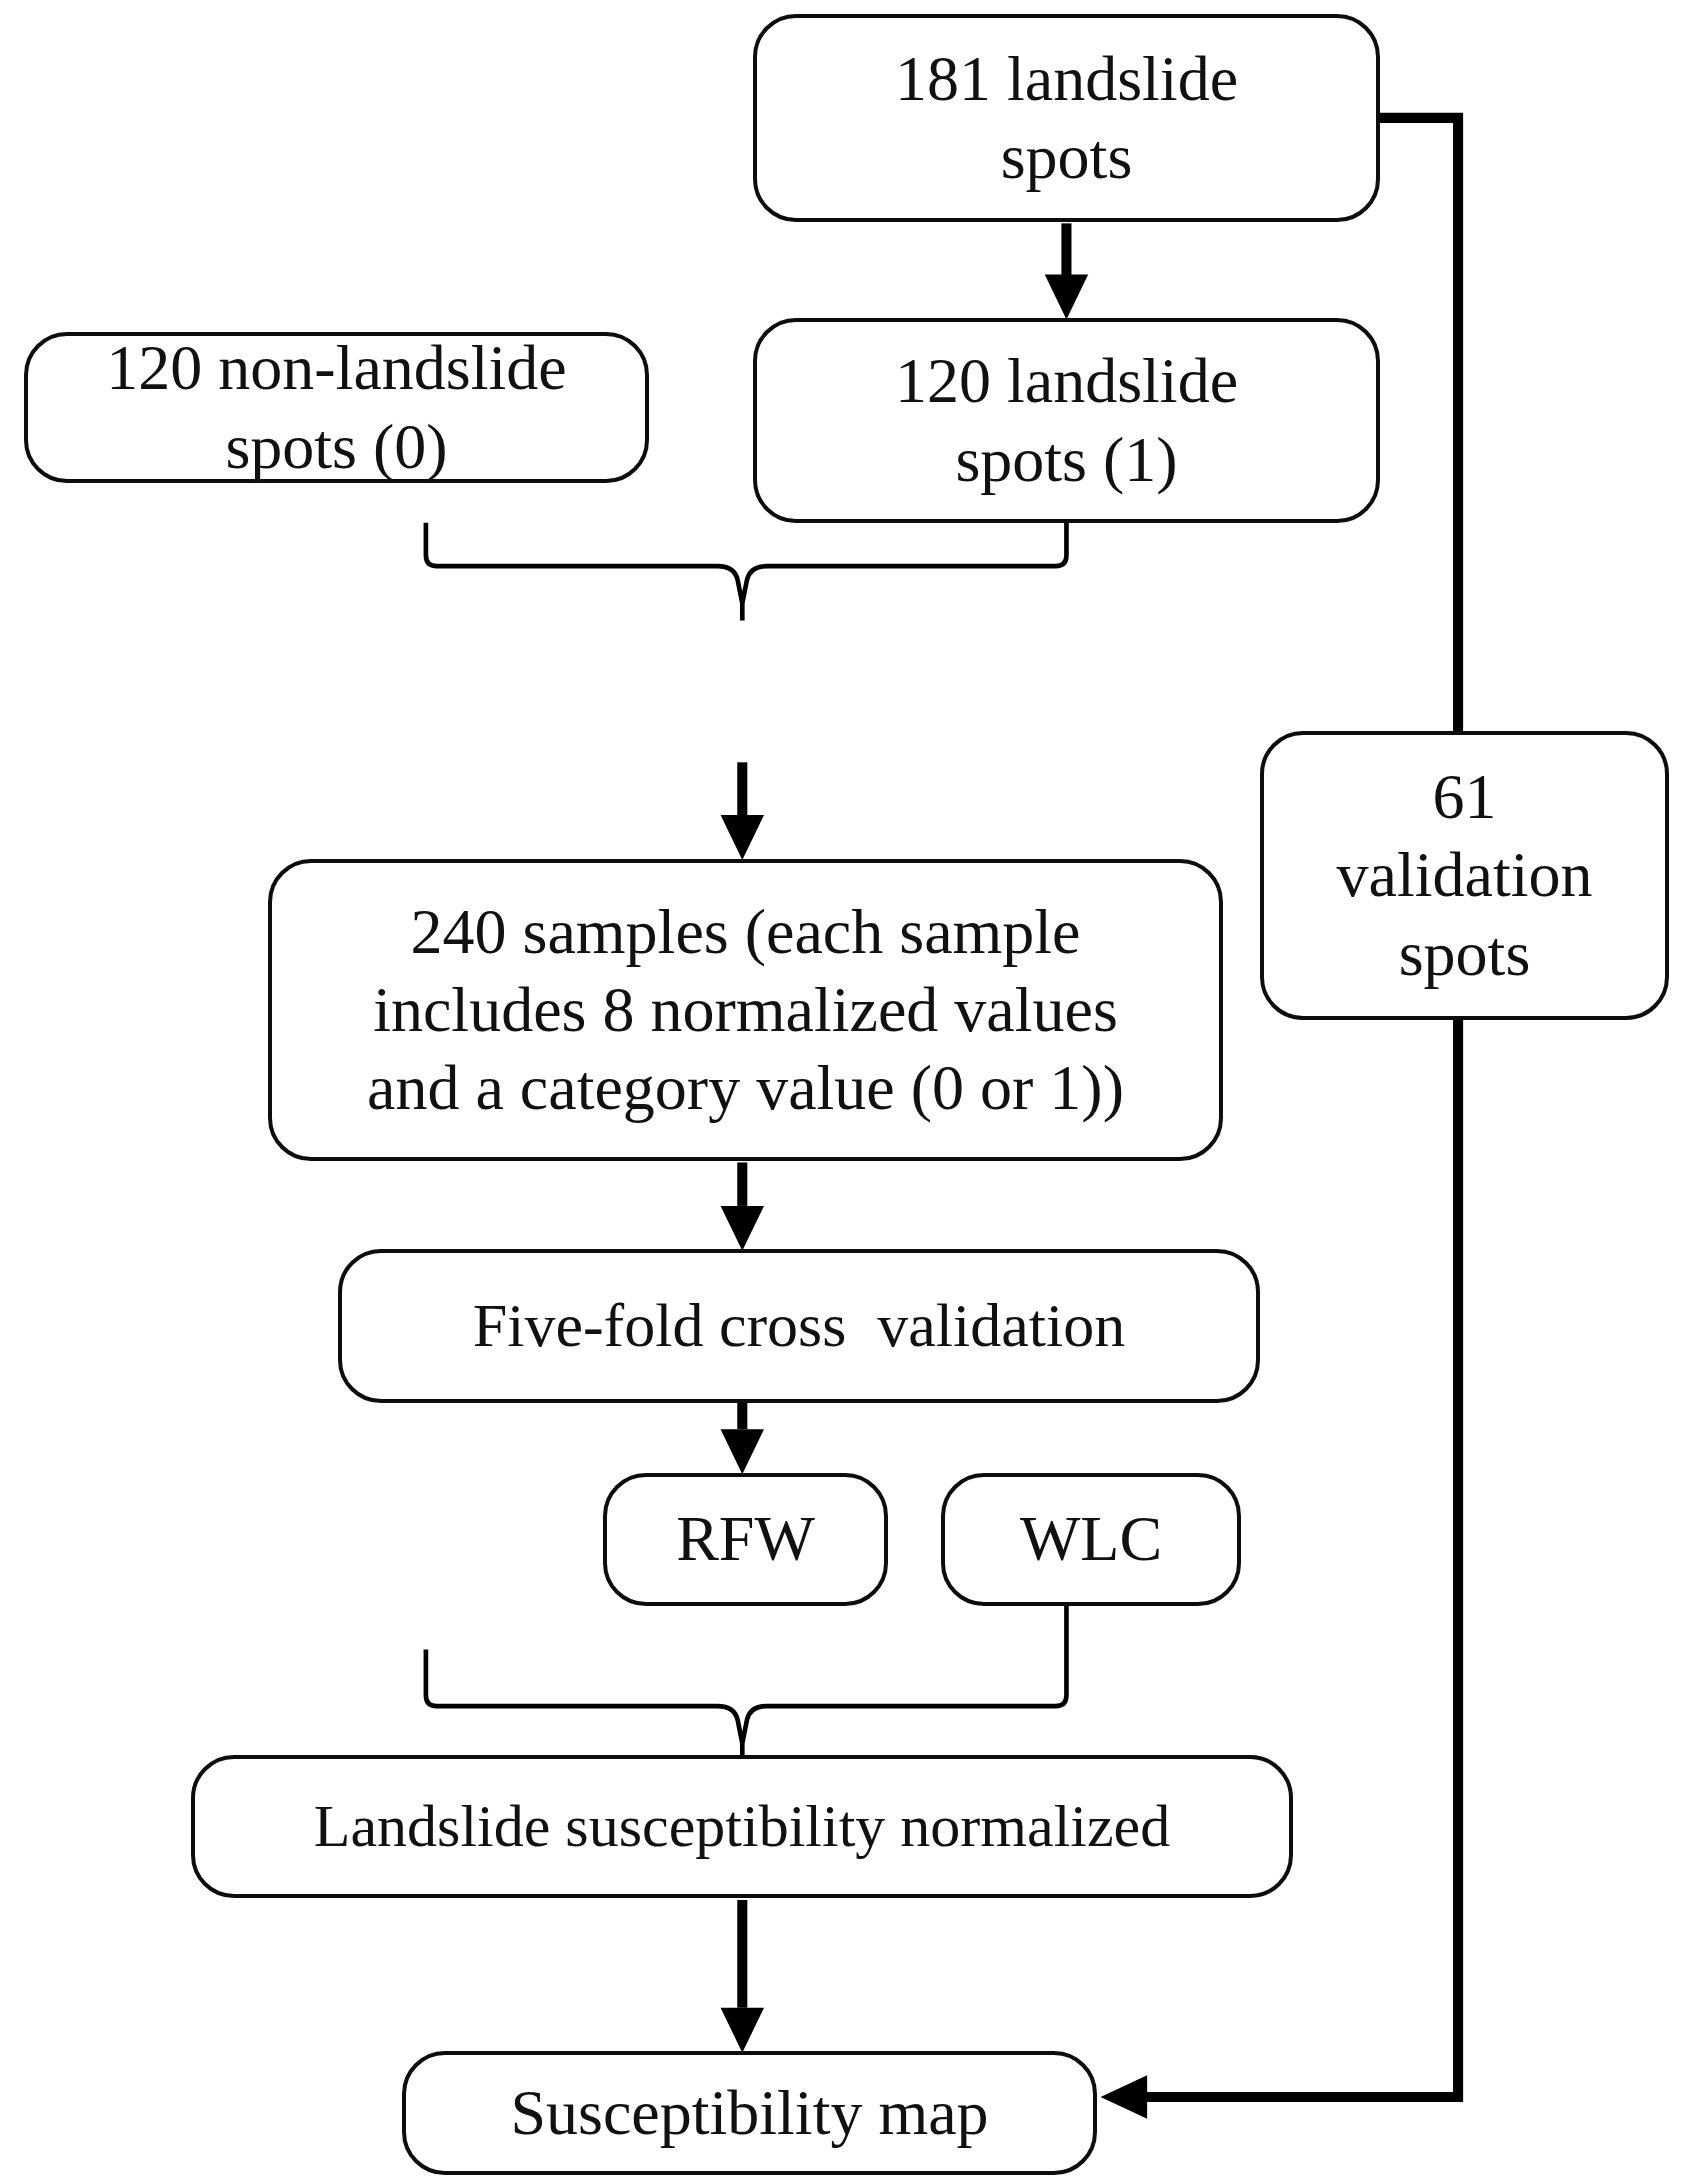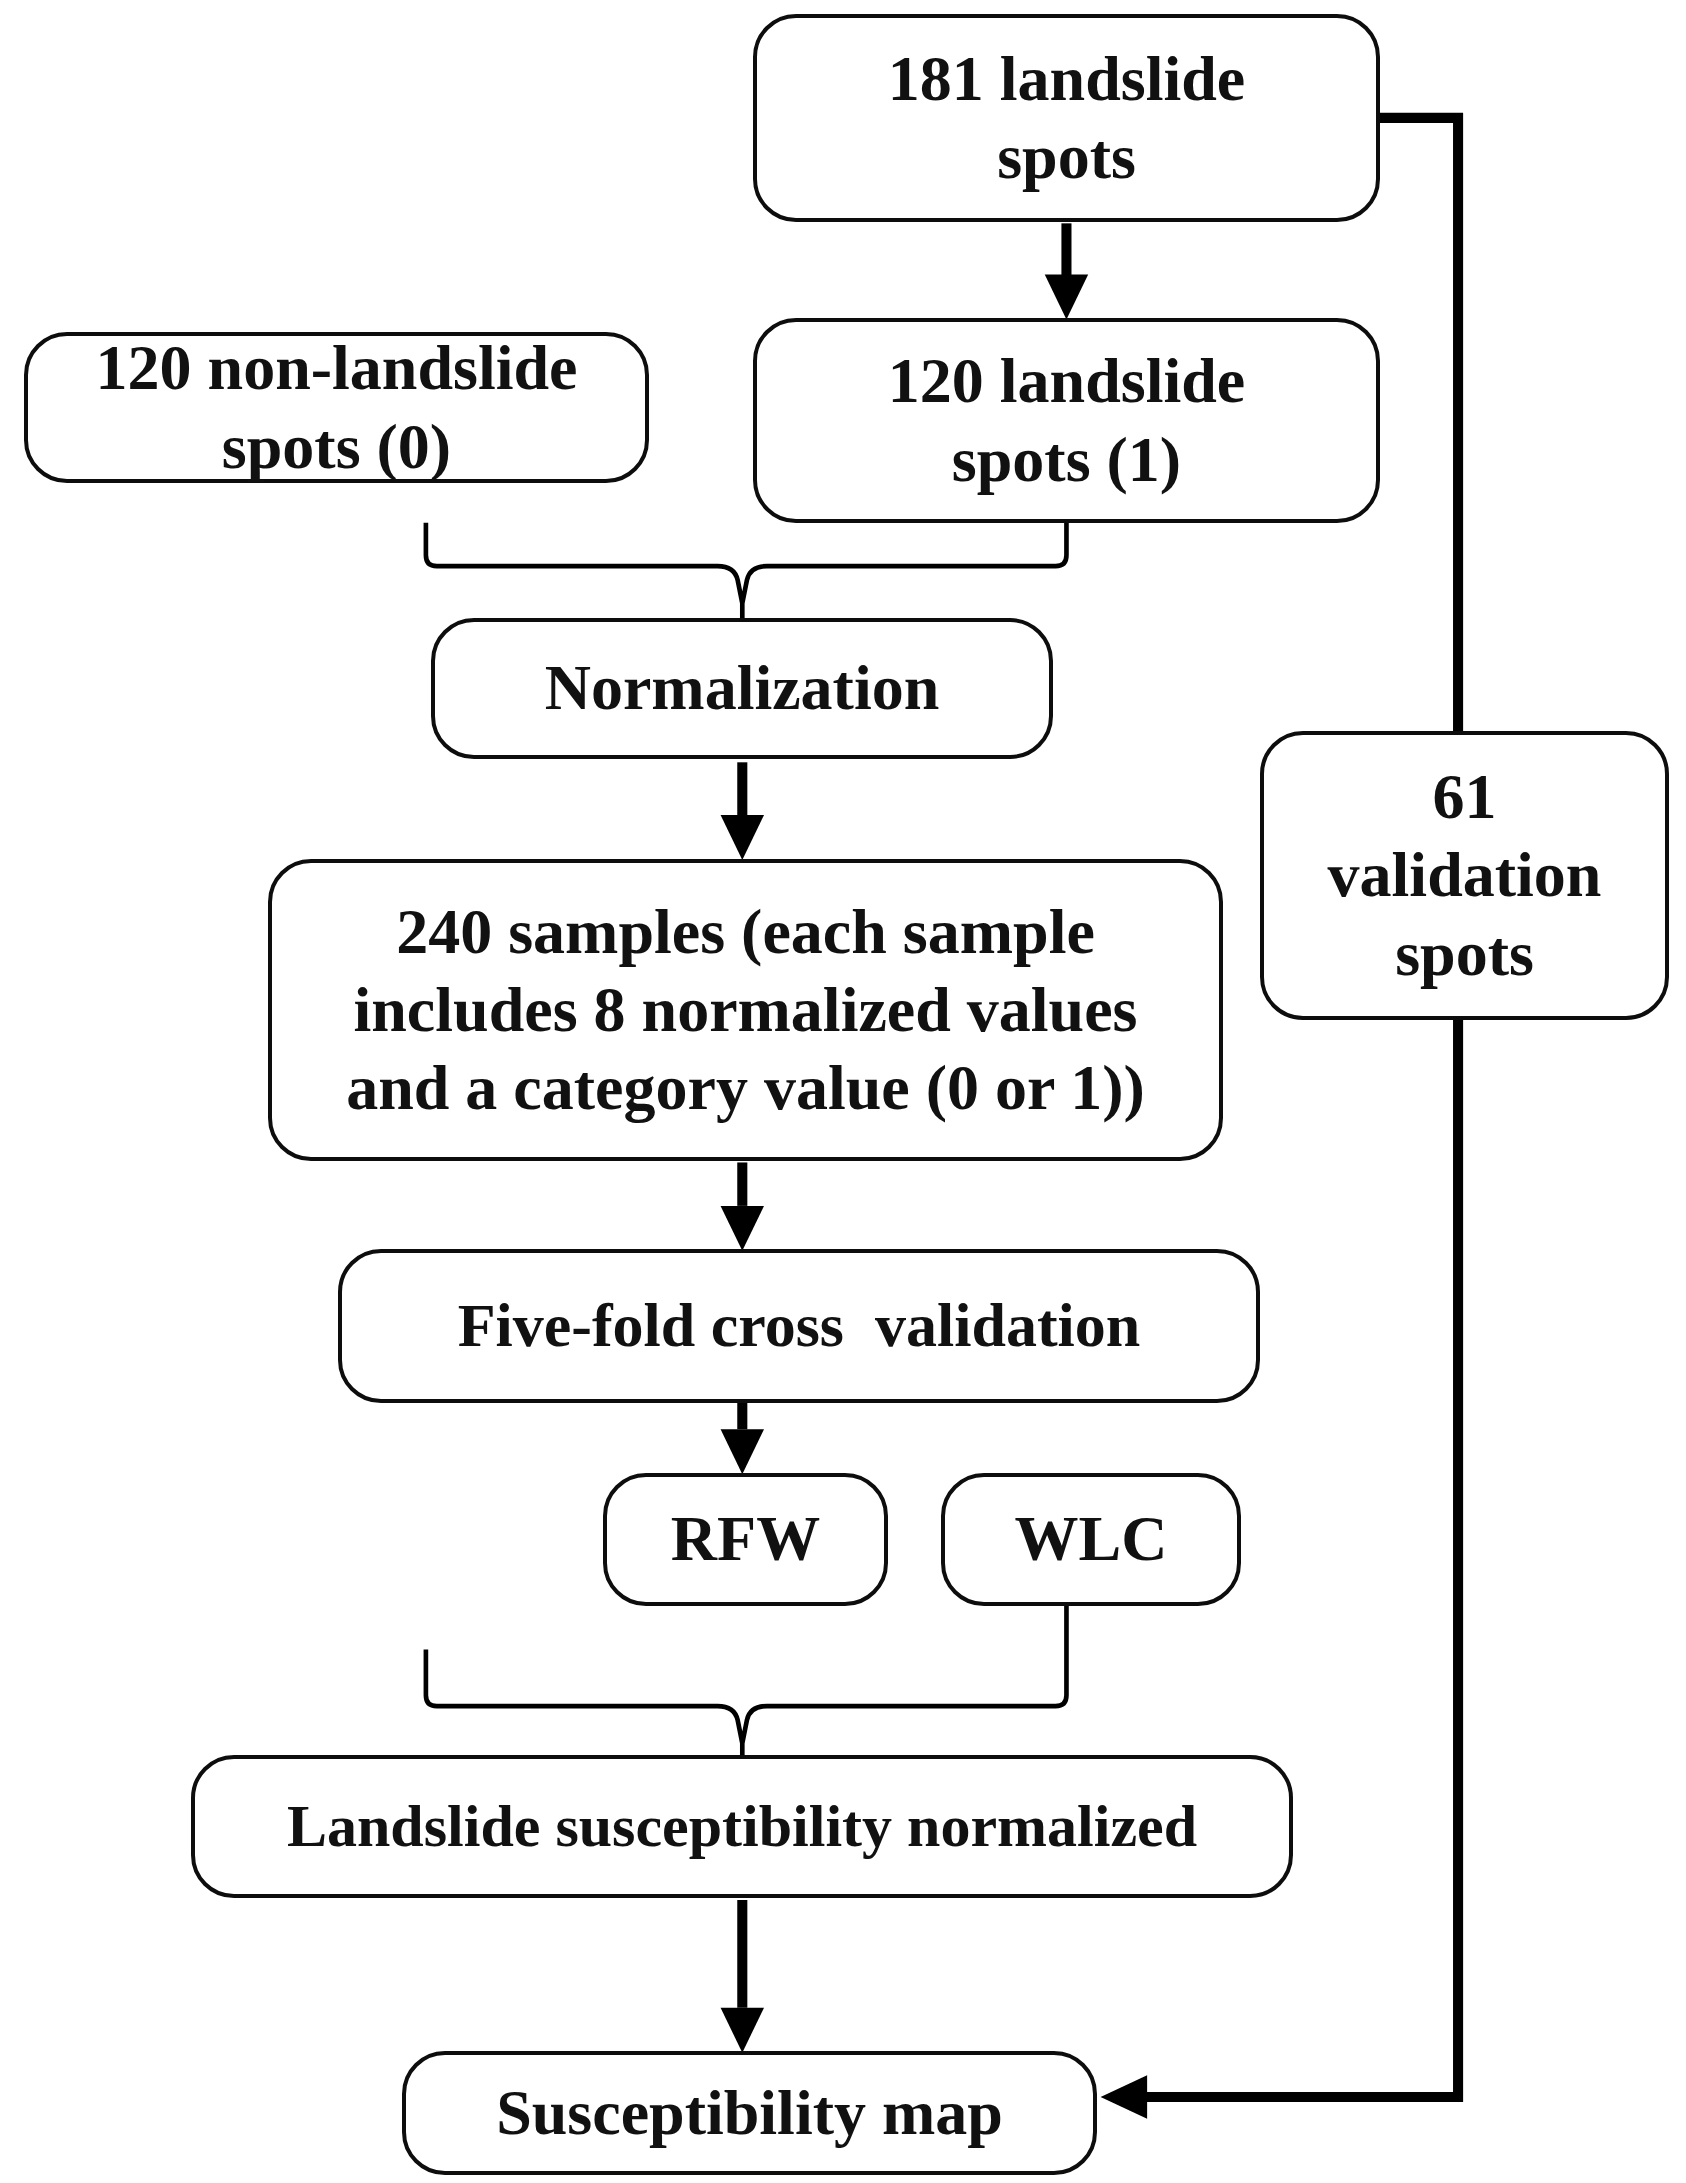--- a/index.html
+++ b/index.html
@@ -7,21 +7,20 @@
     padding: 0;
     background: #ffffff;
   }
   #stage {
     position: relative;
     width: 1687px;
     height: 2183px;
     background: #ffffff;
     font-family: "Liberation Serif", "DejaVu Serif", serif;
     color: #111111;
-    font-weight: bold;
   }
   #connectors {
     position: absolute;
     left: 0;
     top: 0;
     width: 1687px;
     height: 2183px;
     z-index: 0;
   }
   .node {
@@ -101,23 +100,20 @@
   <div class="node" id="n-120non">
     <span class="node-label">120 non-landslide
 spots (0)</span>
   </div>
 
   <div class="node" id="n-120land">
     <span class="node-label">120 landslide
 spots (1)</span>
   </div>
 
-  <div class="node" id="n-norm">
-    <span class="node-label">Normalization</span>
-  </div>
 
   <div class="node" id="n-samples">
     <span class="node-label">240 samples (each sample
 includes 8 normalized values
 and a category value (0 or 1))</span>
   </div>
 
   <div class="node" id="n-fivefold">
     <span class="node-label">Five-fold cross  validation</span>
   </div>

